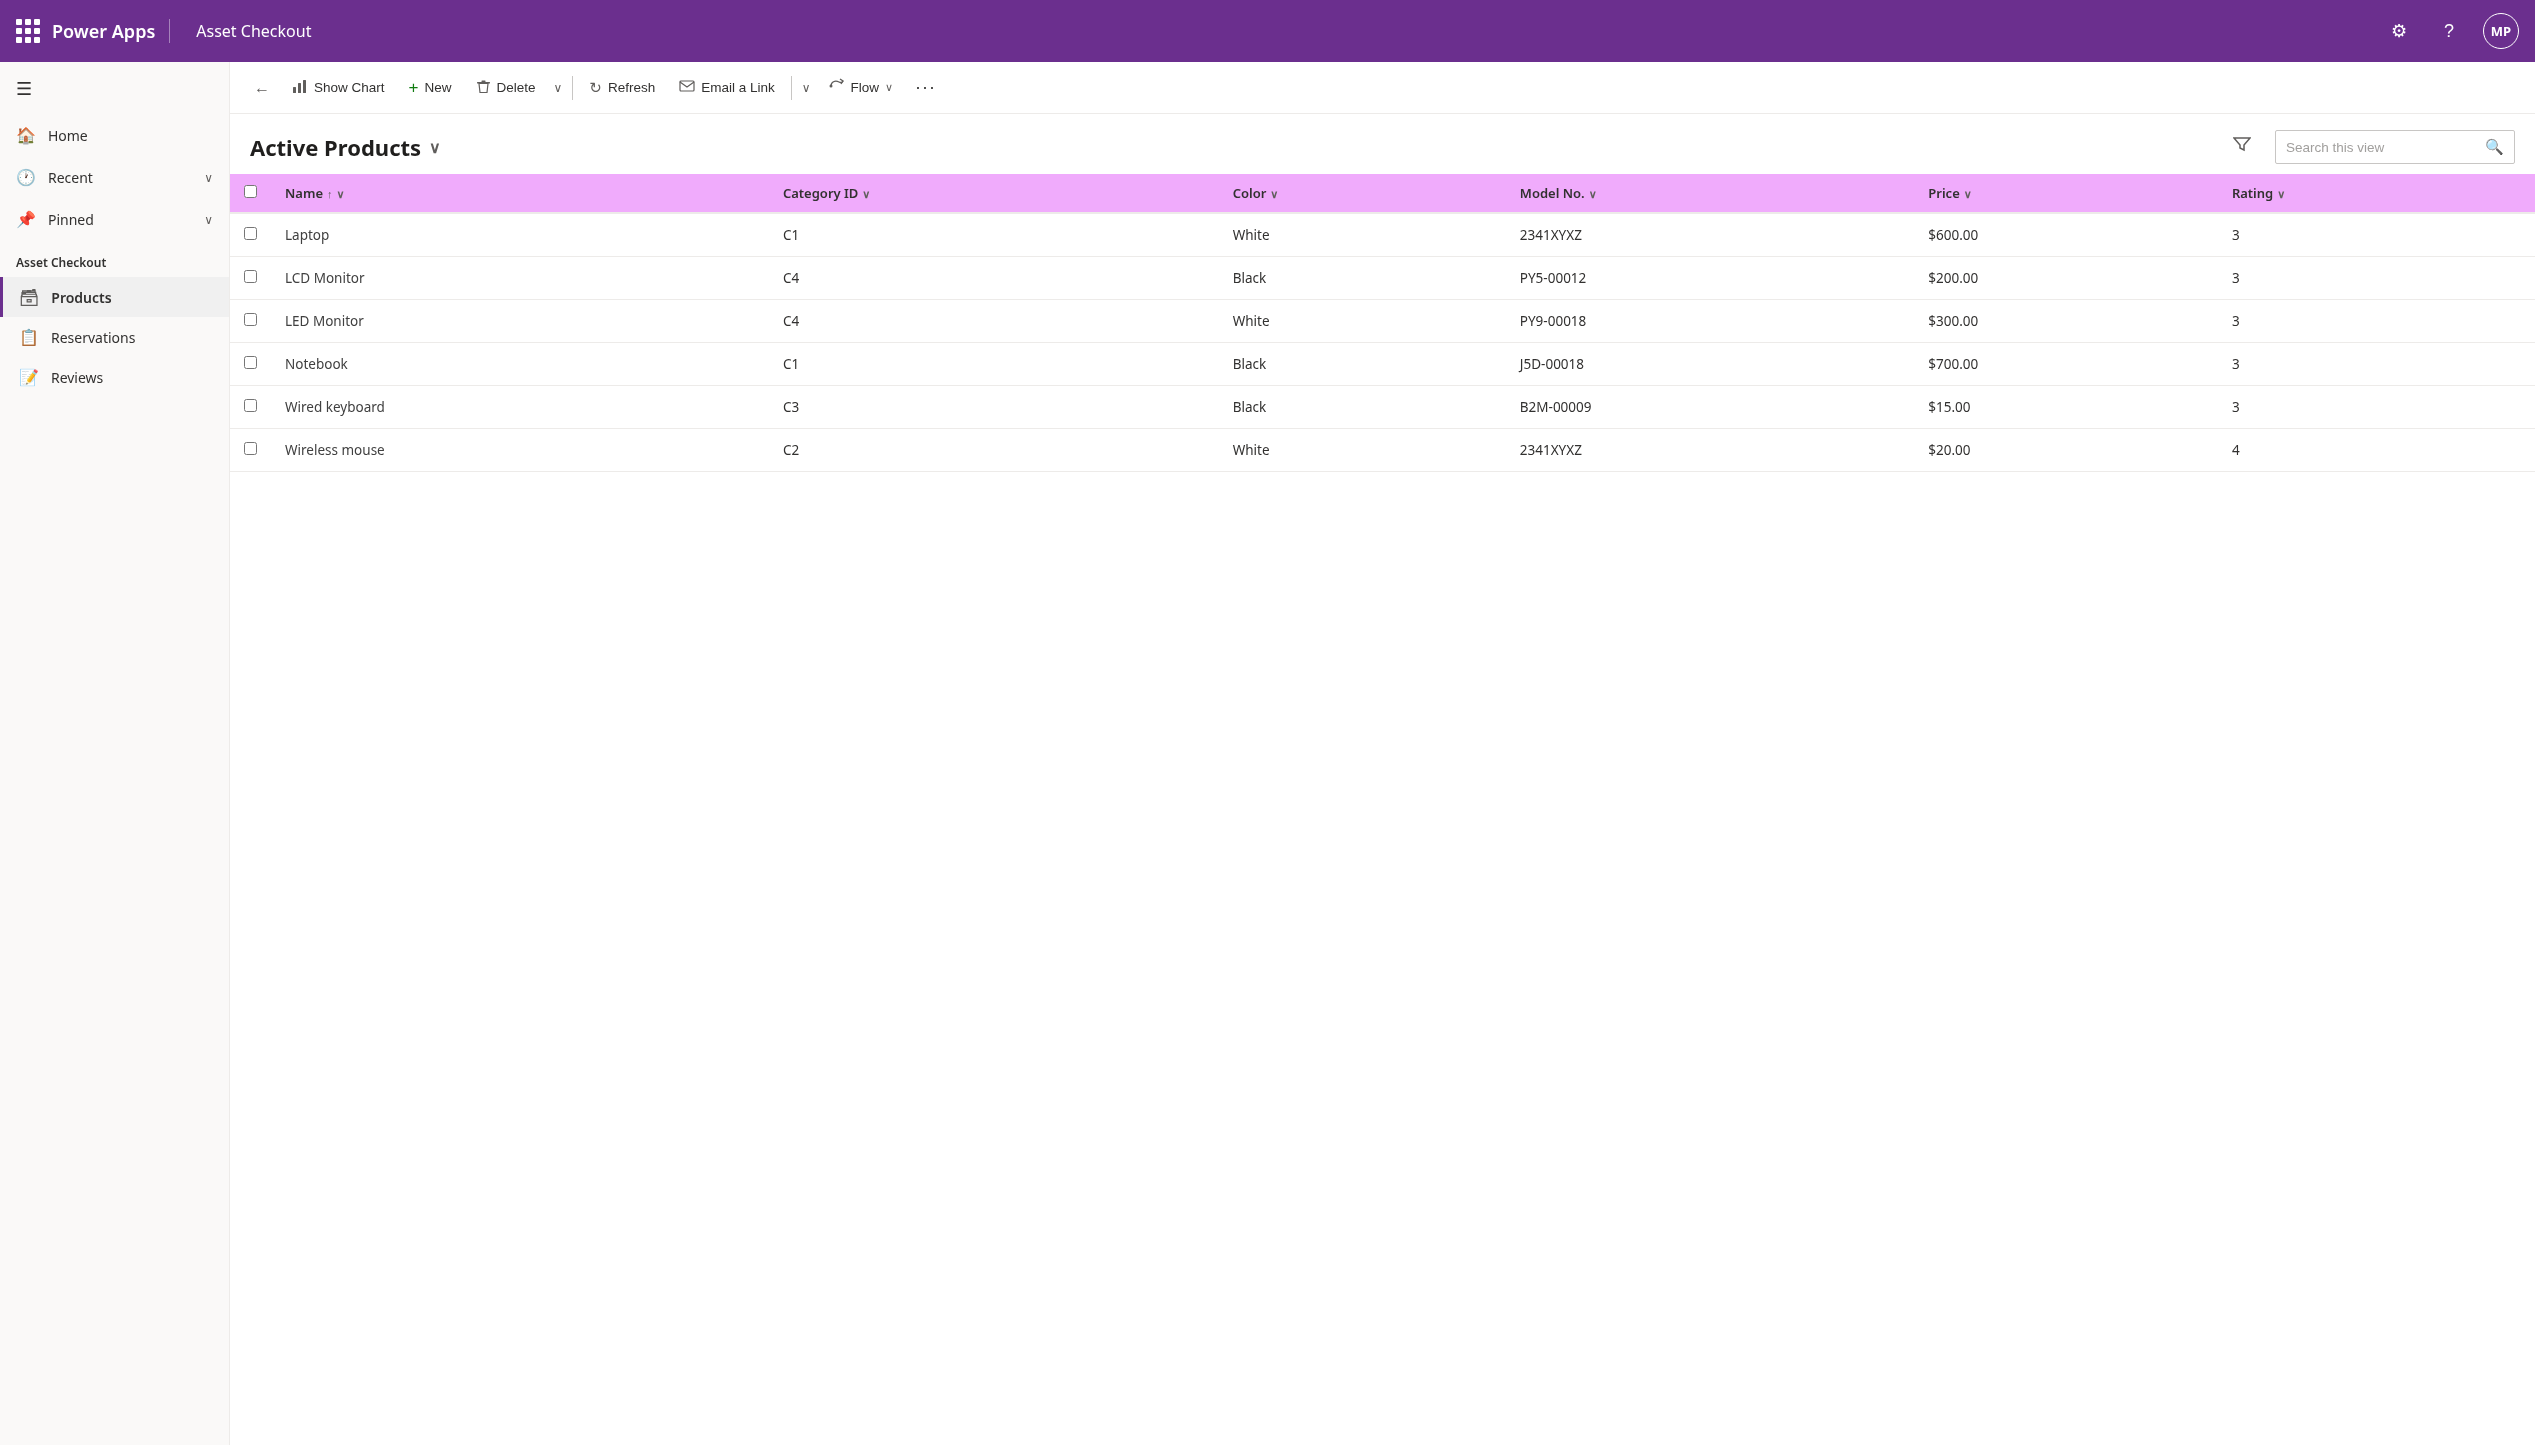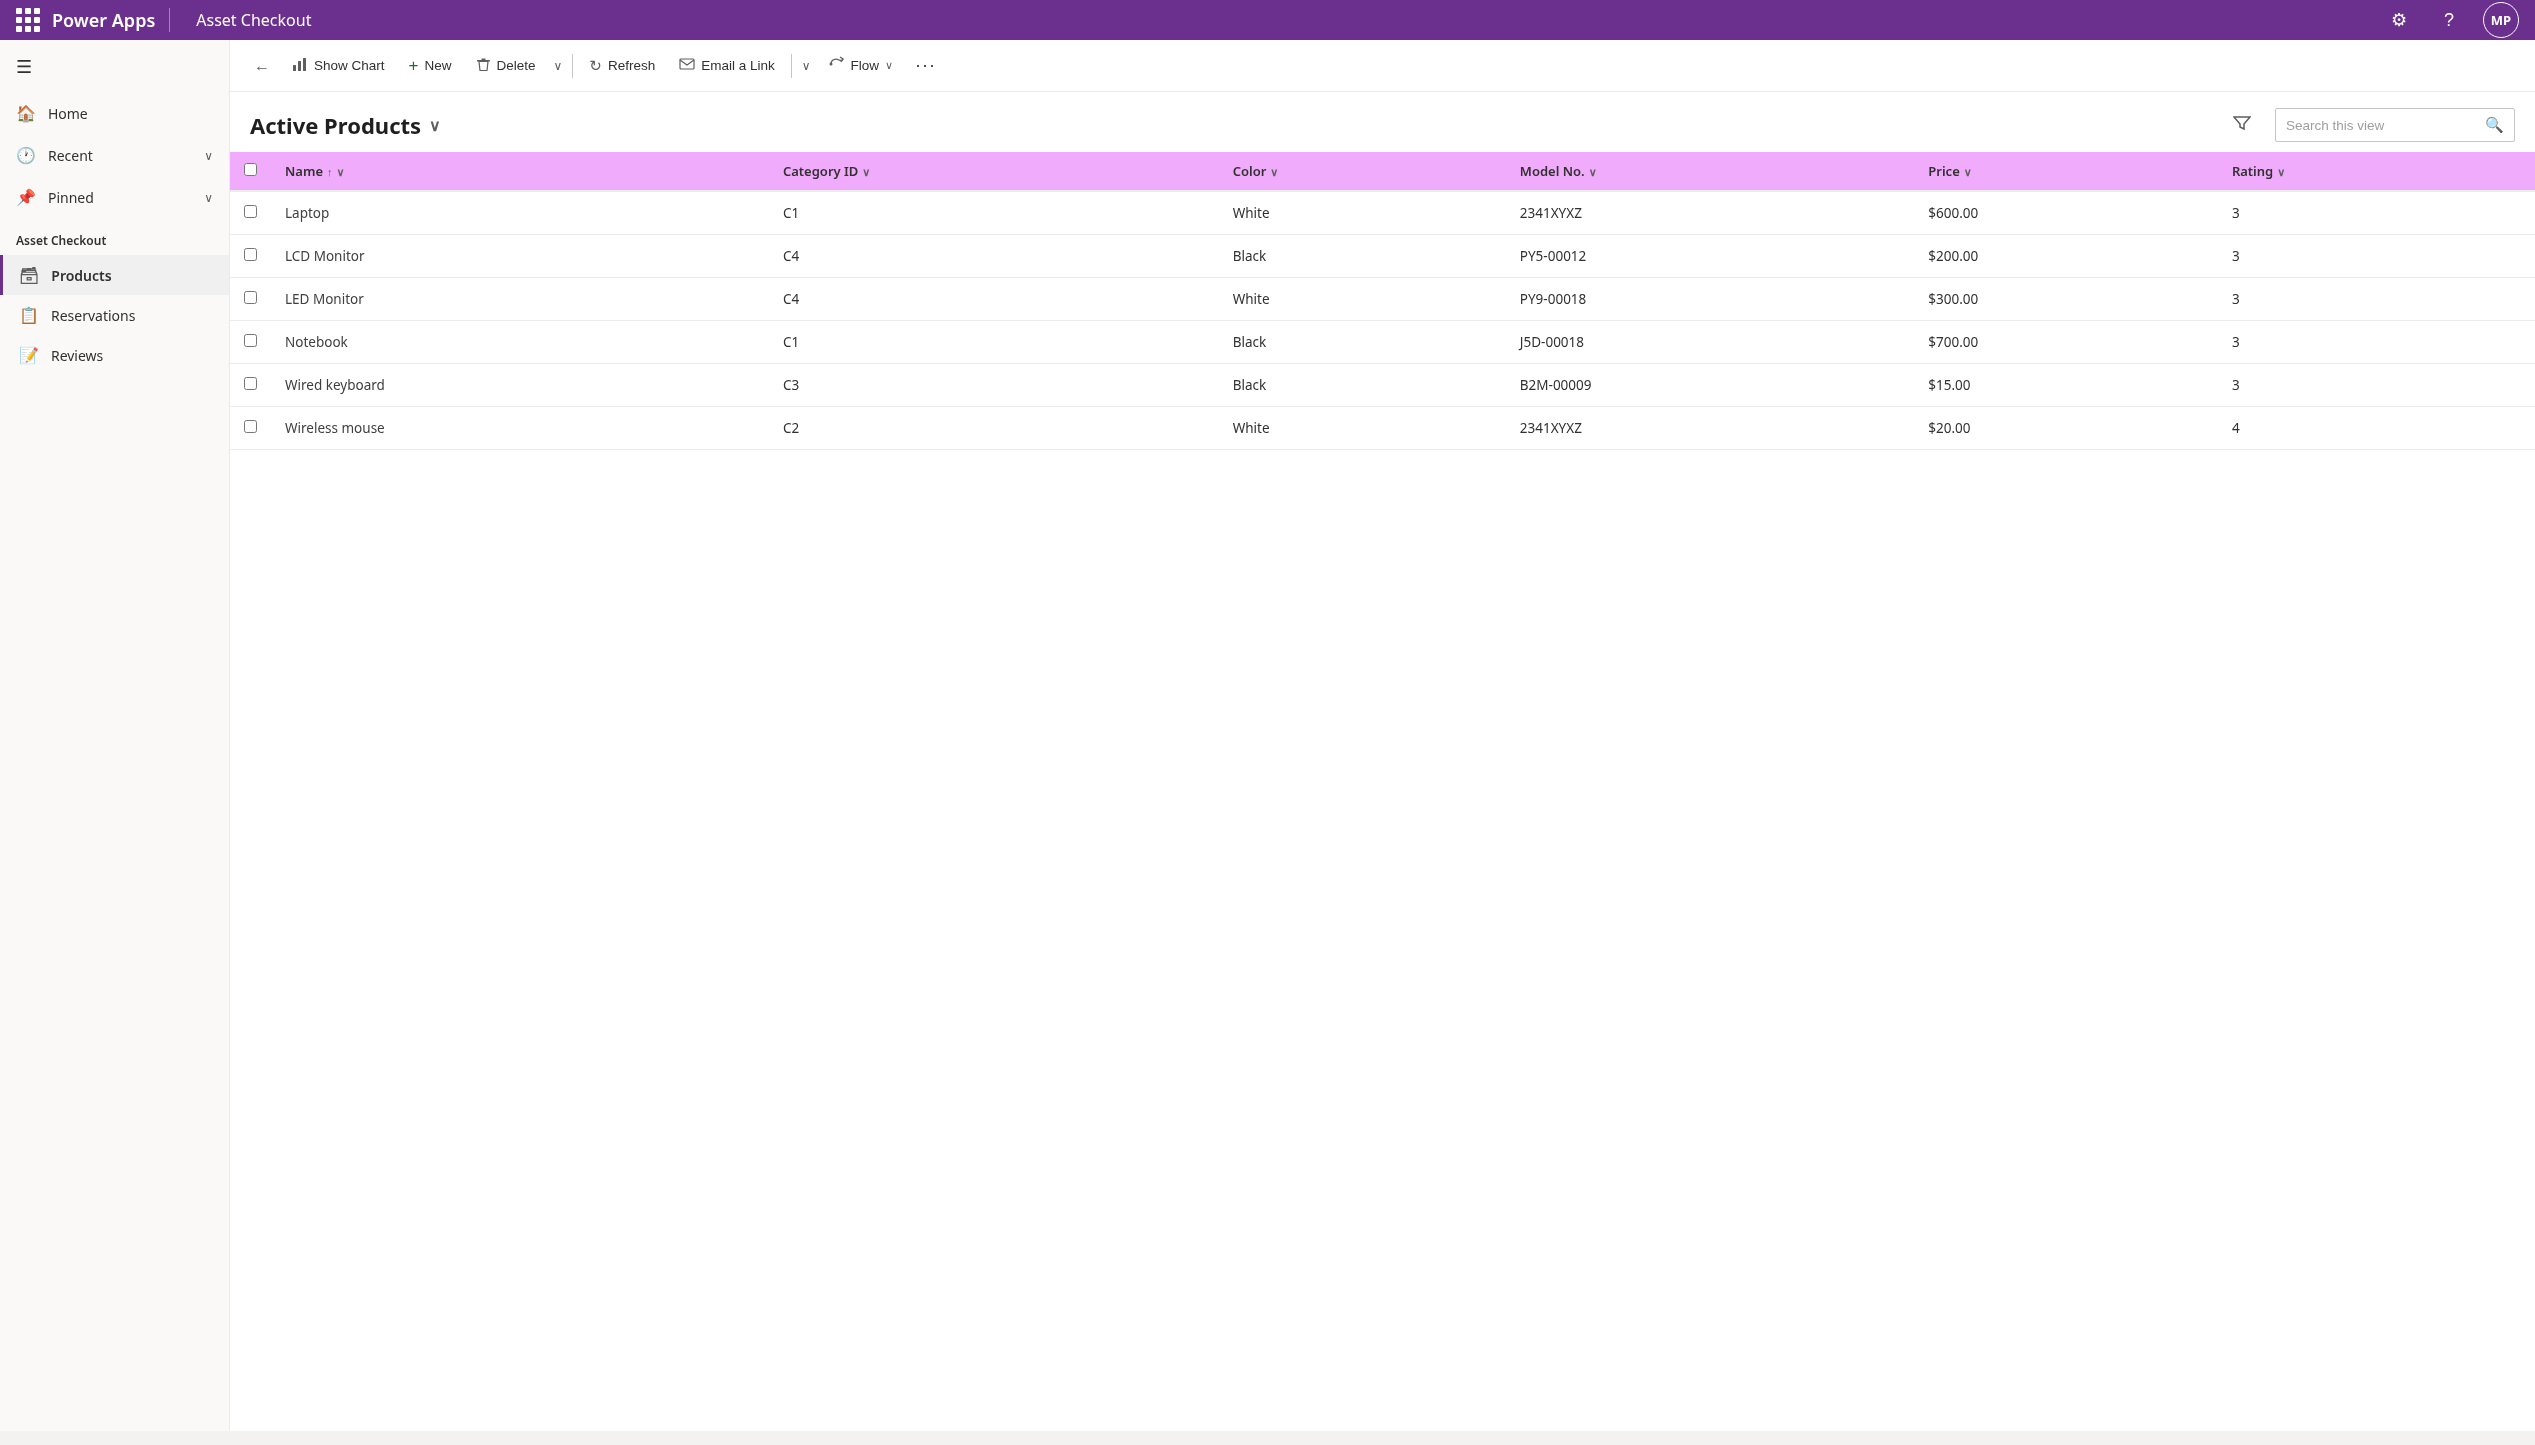--- a/index.html
+++ b/index.html
@@ -2,21 +2,21 @@
 <html><head>
   <meta charset="utf-8">
   <style>
     * { box-sizing: border-box; margin: 0; padding: 0; }
     body { font-family: 'Segoe UI', system-ui, sans-serif; font-size: 14px; background: #f3f2f1; height: 100vh; overflow: hidden; }
 
     
     .topbar {
       background: #6b2f8e;
       color: white;
-      height: 40px;
+      height: 62px;
       display: flex;
       align-items: center;
       padding: 0 16px;
       gap: 12px;
     }
     .topbar-grid-icon {
       display: grid;
       grid-template-columns: repeat(3, 6px);
       grid-template-rows: repeat(3, 6px);
       gap: 3px;
@@ -211,21 +211,21 @@
       color: #201f1e;
       display: flex;
       align-items: center;
       gap: 8px;
       cursor: pointer;
     }
     .view-title .title-chevron { font-size: 16px; color: #605e5c; }
     .view-header-right {
       margin-left: auto;
       display: flex;
-      align-items: flex-end;
+      align-items: flex-start;
       gap: 18px;
     }
     .filter-icon-btn {
       background: none;
       border: none;
       cursor: pointer;
       font-size: 17px;
       color: #605e5c;
       padding: 6px;
       border-radius: 2px;

